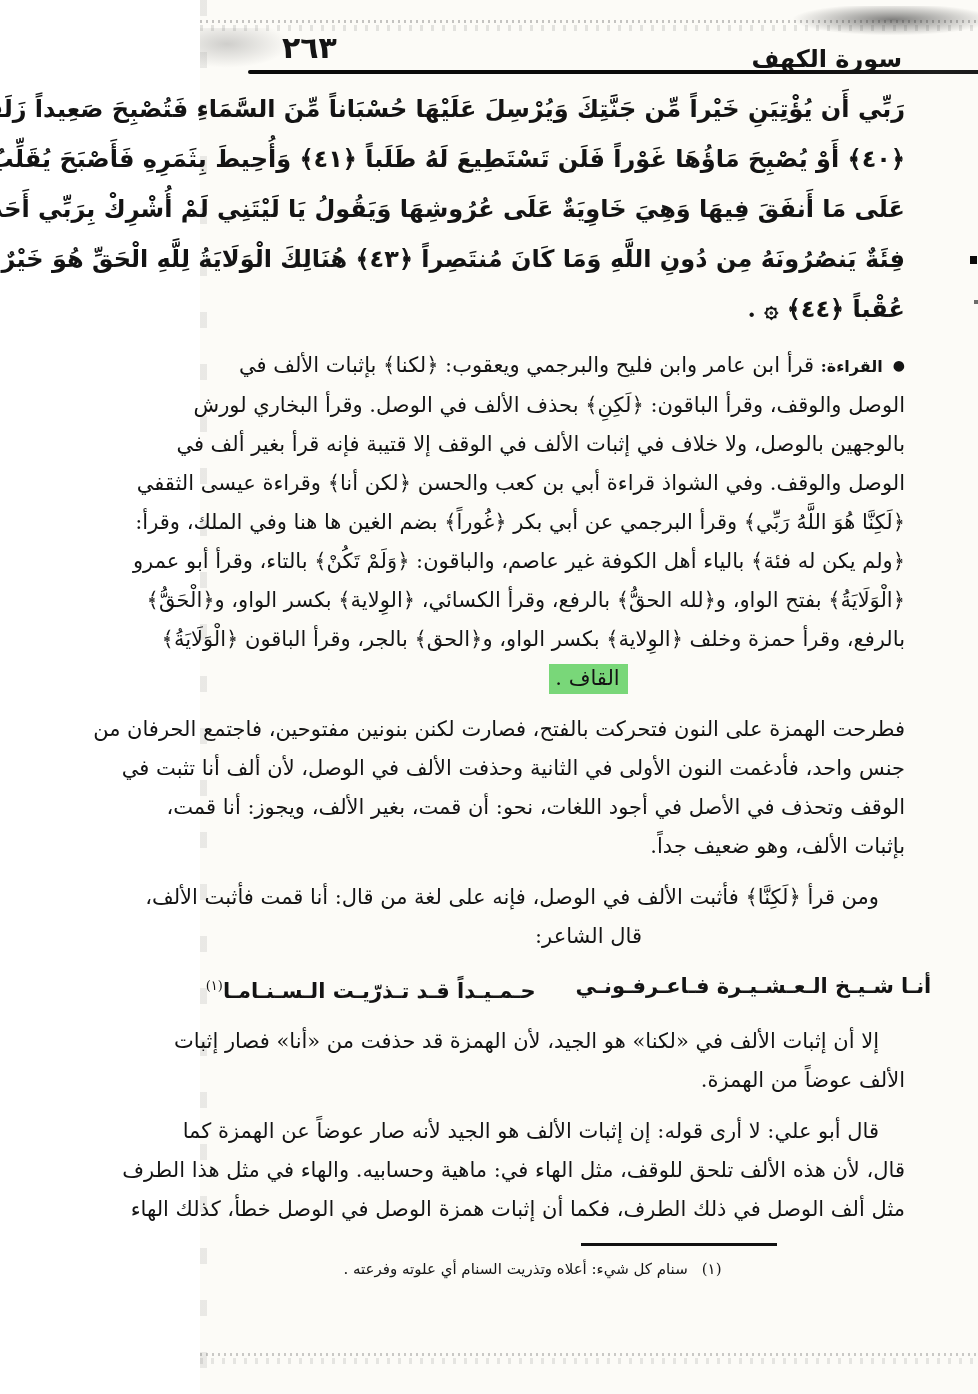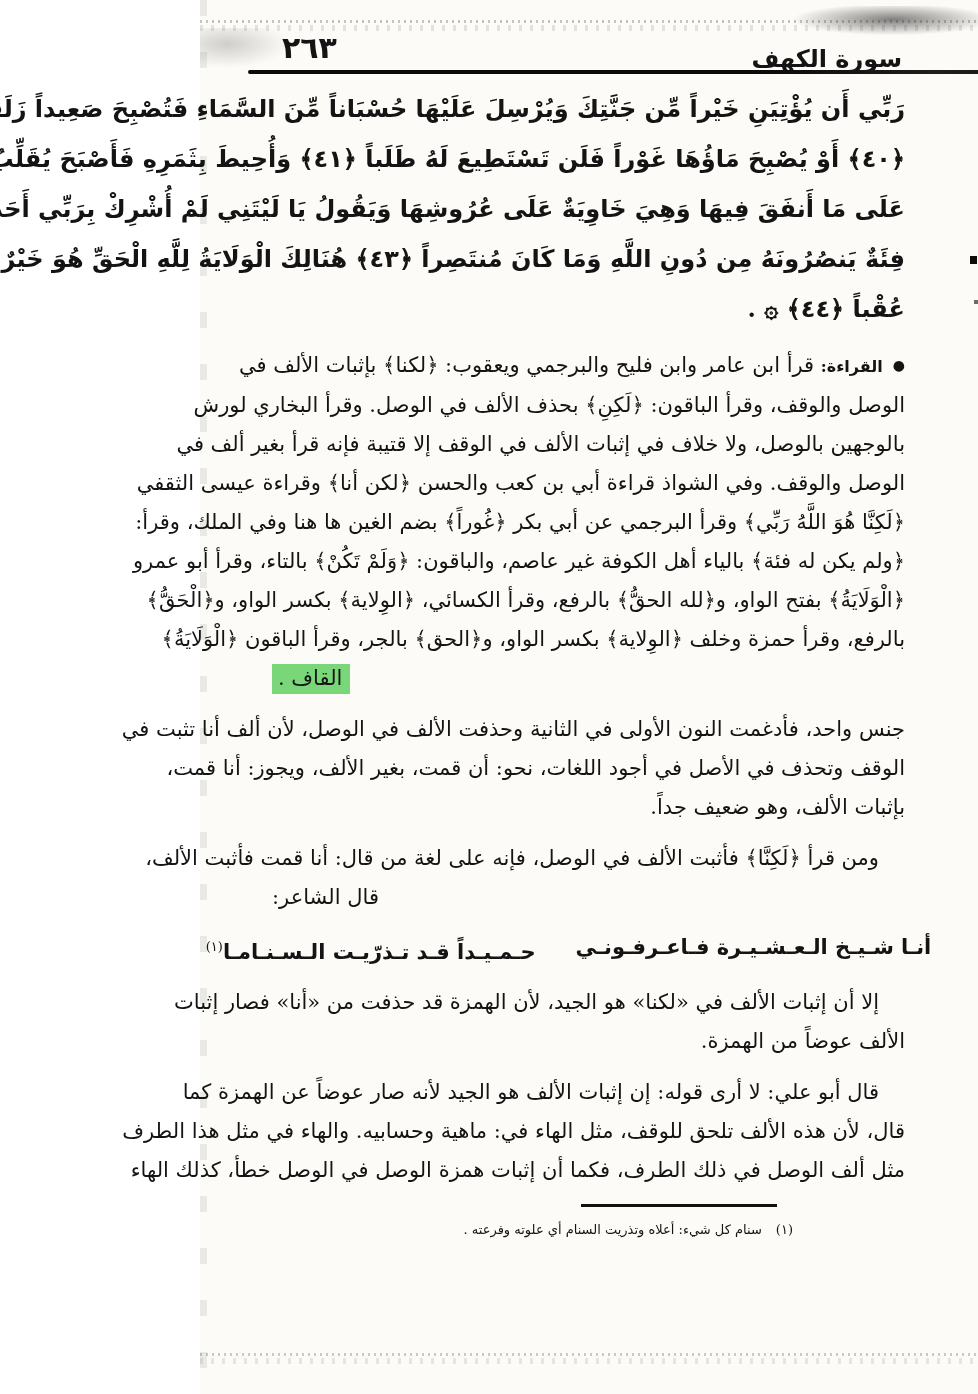--- a/index.html
+++ b/index.html
@@ -56,21 +56,21 @@
     position:absolute;top:70px;left:48px;width:918px;height:4px;
     background:linear-gradient(90deg,#0a0a0a 0 55%,#1e1e1e 75%,#0a0a0a);
     border-radius:2px;
   }
   
   .content{
     position:absolute;top:84px;right:73px;left:72px;
     font-size:21px;line-height:39px;
   }
   .jline{text-align:justify;text-align-last:justify;white-space:nowrap;}
-  .rline{text-align:left;}
+  .rline{text-align:center;}
   .lastline{text-align:right;}
   .quran{font-size:24px;font-weight:700;line-height:50px;margin-bottom:8px;}
   .quran .jline{letter-spacing:.5px;}
   .para{margin-top:12px;}
   .first-line{text-align:justify;text-align-last:justify;white-space:nowrap;}
   .indent{padding-right:26px;}
   .bullet{font-size:14px;vertical-align:2px;margin-left:10px;}
   .lead{font-weight:800;font-size:16px;}
   .hl{
     background:linear-gradient(90deg,#3fc23f 0%,#74d66e 7%,#cdefc7 34%,#f5faf2 55%,#e4f5df 78%,#aee7a5 93%,#7fda78 100%);
@@ -83,21 +83,21 @@
     display:flex;justify-content:center;gap:40px;
     font-weight:700;margin:10px 40px 4px 0;white-space:nowrap;
   }
   .poetry .fn-sup{font-size:13px;vertical-align:super;font-weight:400;}
   
   .fn-rule{
     height:3px;background:#111;width:196px;
     margin:14px 128px 8px auto;
   }
   .footnote{
-    font-size:13px;line-height:30px;text-align:right;
+    font-size:15px;line-height:30px;text-align:center;
     margin-right:112px;
   }
   .footnote .fn-marker{margin-left:14px;}
 </style>
 </head>
 <body>
 
 <div class="page">
 
   <div class="noise-band noise-top"></div>
@@ -136,20 +136,21 @@
           <div class="jline">﴿الْوَلَايَةُ﴾ بفتح الواو، و﴿لله الحقُّ﴾ بالرفع، وقرأ الكسائي، ﴿الوِلاية﴾ بكسر الواو، و﴿الْحَقُّ﴾</div>
           <div class="jline">بالرفع، وقرأ حمزة وخلف ﴿الوِلاية﴾ بكسر الواو، و﴿الحق﴾ بالجر، وقرأ الباقون ﴿الْوَلَايَةُ﴾</div>
         </div>
       <div class="rline">
         <span class="hl-word">القاف .</span>
       </div>
     </div>
 
     <div class="para">
       <div>
+          <div class="jline">فطرحت الهمزة على النون فتحركت بالفتح، فصارت لكنن بنونين مفتوحين، فاجتمع الحرفان من</div>
           <div class="jline">جنس واحد، فأدغمت النون الأولى في الثانية وحذفت الألف في الوصل، لأن ألف أنا تثبت في</div>
           <div class="jline">الوقف وتحذف في الأصل في أجود اللغات، نحو: أن قمت، بغير الألف، ويجوز: أنا قمت،</div>
         </div>
       <div class="lastline">بإثبات الألف، وهو ضعيف جداً.</div>
     </div>
 
     <div class="para">
       <div class="first-line indent">ومن قرأ ﴿لَكِنَّا﴾ فأثبت الألف في الوصل، فإنه على لغة من قال: أنا قمت فأثبت الألف،</div>
       <div class="rline">قال الشاعر:</div>
     </div>

